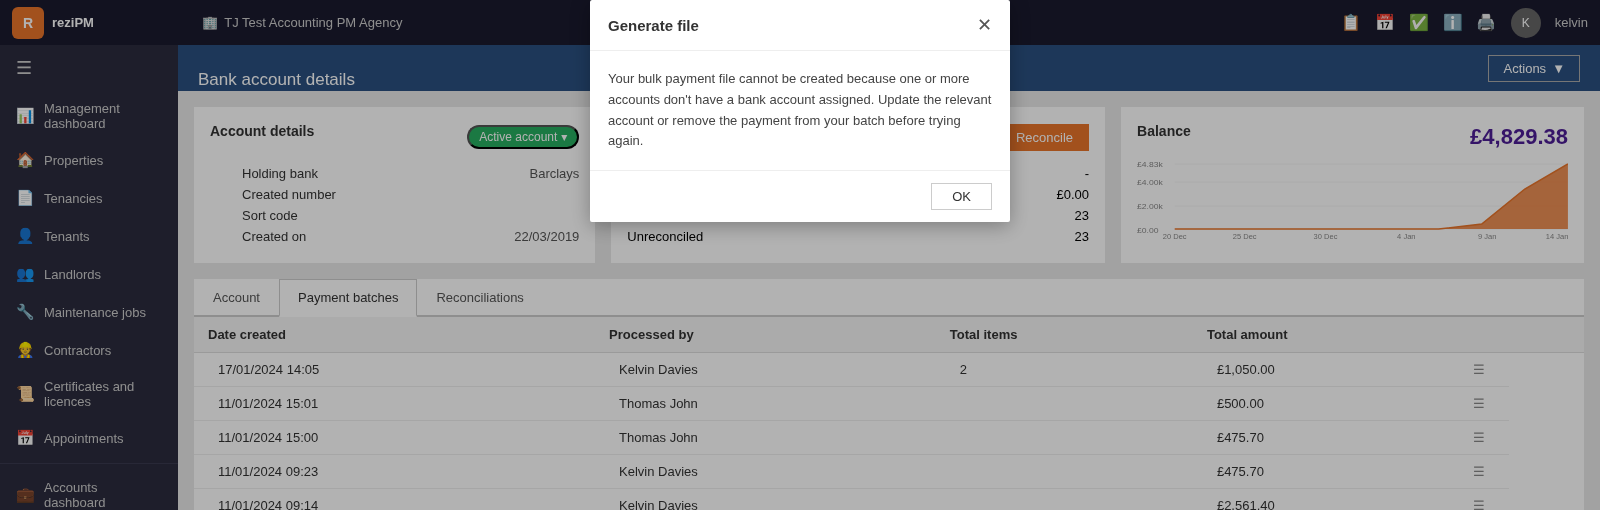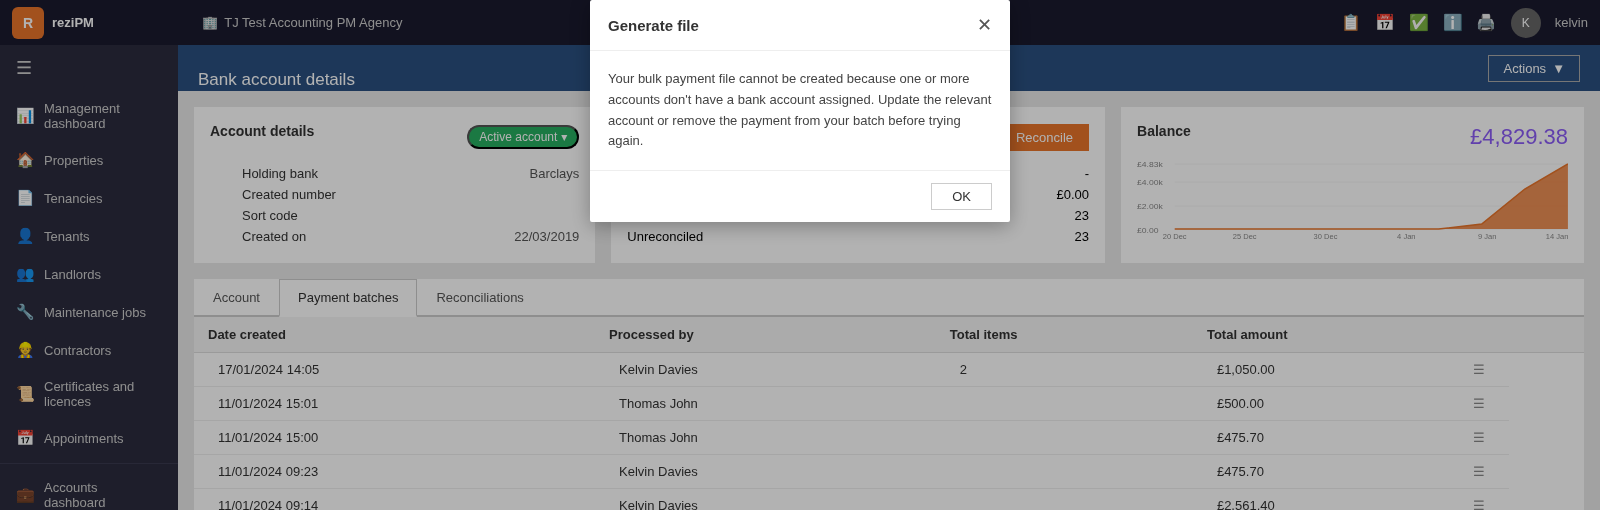--- a/index.html
+++ b/index.html
@@ -90,21 +90,21 @@
     .recon-panel { flex: 1.5; }
     .recon-header { display: flex; align-items: flex-end; justify-content: space-between; margin-bottom: 12px; }
     .reconcile-btn {
       background: #e8742a; color: white; border: none; padding: 6px 16px;
       cursor: pointer; font-size: 13px;
     }
     .recon-row { display: flex; justify-content: space-between; padding: 3px 0; font-size: 13px; }
 
     
     .balance-panel { flex: 1.4; }
-    .balance-amount { font-size: 22px; font-weight: normal; color: #8b5cf6; text-align: right; }
+    .balance-amount { font-size: 22px; font-weight: bold; color: #4c1d95; text-align: right; }
     .chart-area { width: 100%; height: 80px; margin-top: 8px; position: relative; }
 
     
     .tabs-bar { display: flex; border-bottom: 2px solid #ccc; background: white; }
     .tab-item {
       padding: 10px 18px; font-size: 13px; color: #555; cursor: pointer; border: 1px solid transparent;
       border-bottom: none; margin-bottom: -2px;
     }
     .tab-item.active {
       background: white; border-color: #ccc #ccc white; color: #333; font-weight: 500;

